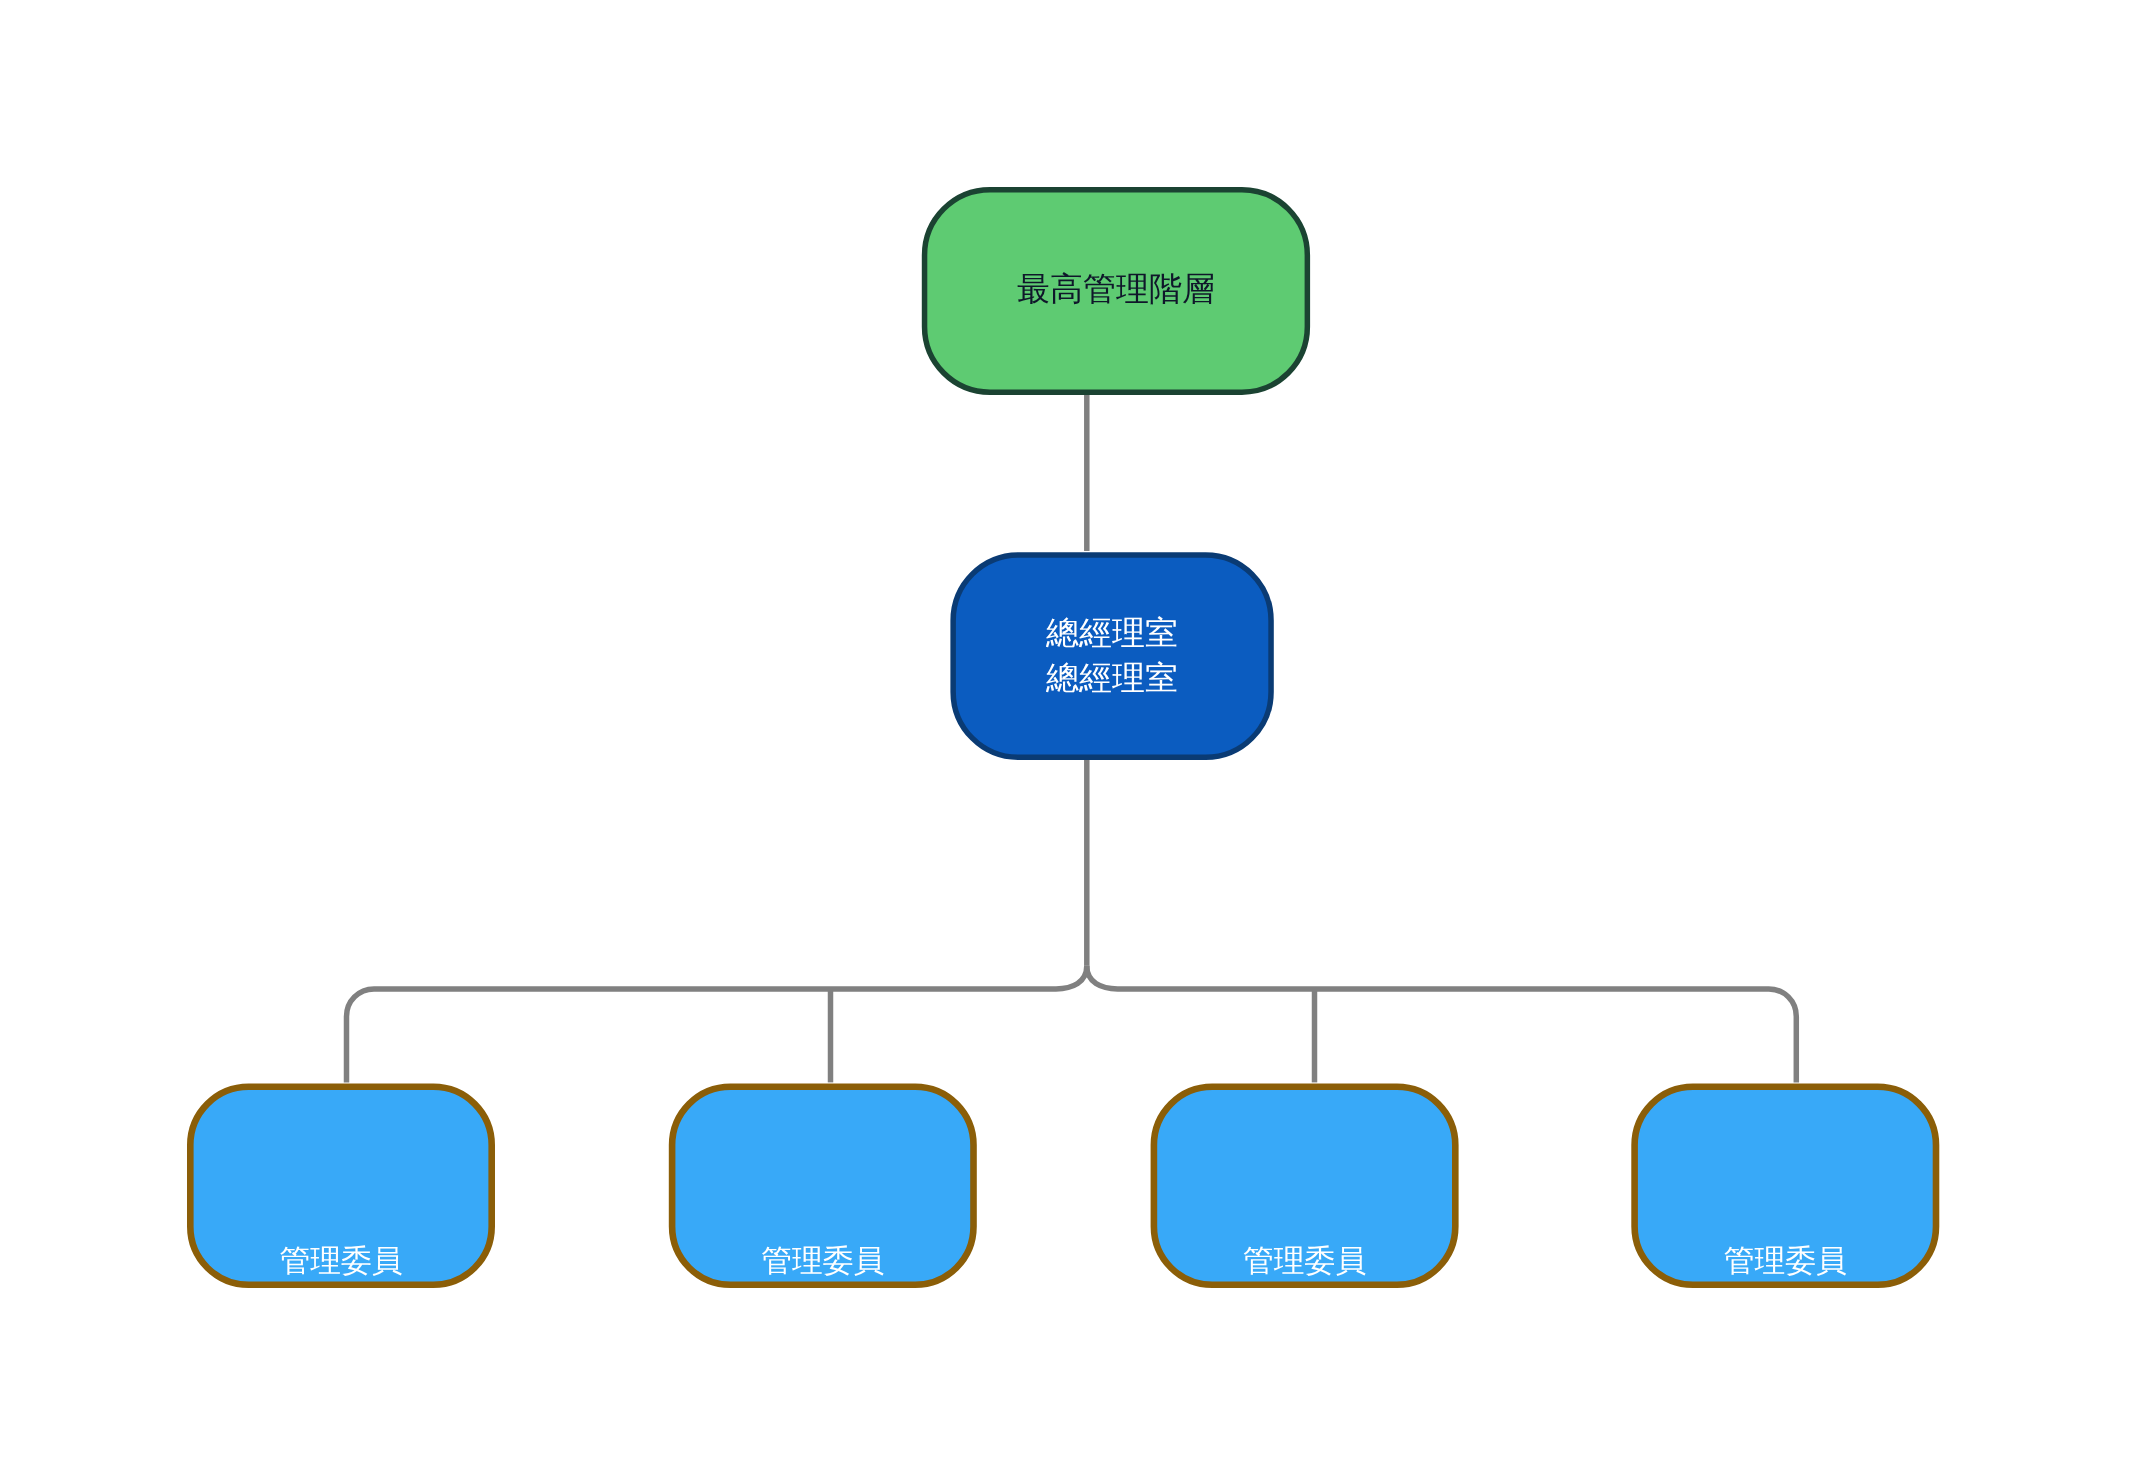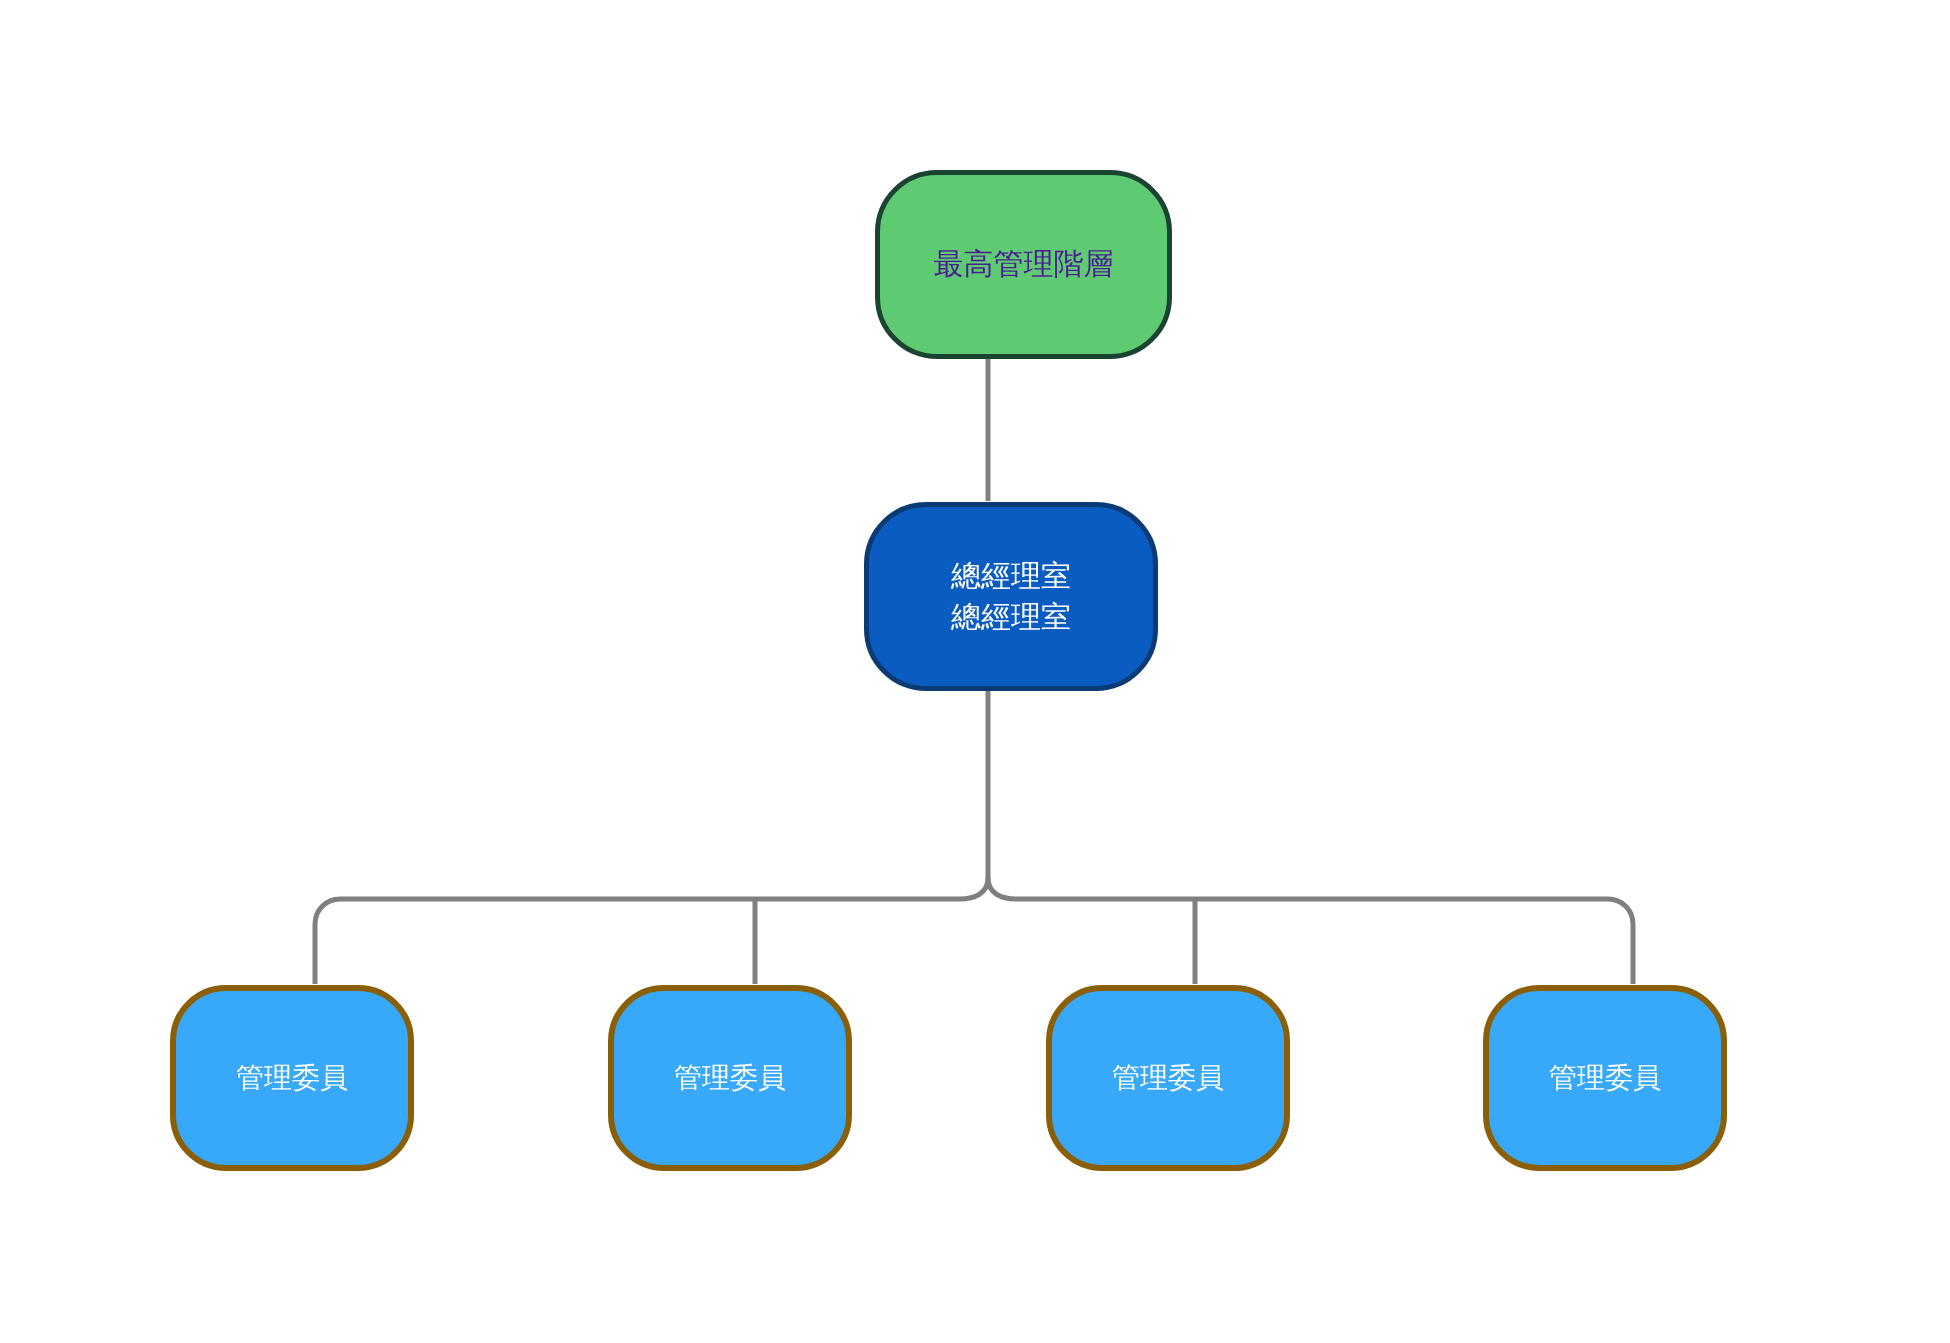--- a/index.html
+++ b/index.html
@@ -39,56 +39,56 @@
   }
   .node .line {
     display: block;
     white-space: nowrap;
   }
 
   
   .node-top {
     left: 838px;
     top: 170px;
-    width: 297px;
+    width: 353px;
     height: 189px;
     background: #5ECB72;
     border: 5px solid #1B4332;
     border-radius: 62px;
-    color: #4c1d95;
+    color: #0f172a;
     font-size: 30px;
     font-weight: 400;
-    margin-left: 37px;
   }
 
   
   .node-mid {
     left: 864px;
     top: 502px;
     width: 294px;
     height: 189px;
     background: #0B5CC0;
     border: 5px solid #0A3B74;
     border-radius: 62px;
     color: #FFFFFF;
     font-size: 30px;
     font-weight: 400;
   }
 
   
   .node-leaf {
     top: 985px;
-    width: 244px;
+    width: 280px;
     height: 186px;
     background: #38A9F8;
     border: 6px solid #8B5E08;
     border-radius: 56px;
     color: #FFFFFF;
     font-size: 28px;
     font-weight: 400;
+    justify-content: flex-end;
   }
   .leaf-0 { left: 170px; }
   .leaf-1 { left: 608px; }
   .leaf-2 { left: 1046px; }
   .leaf-3 { left: 1483px; }
 </style>
 </head>
 <body>
 
 <div id="canvas">

